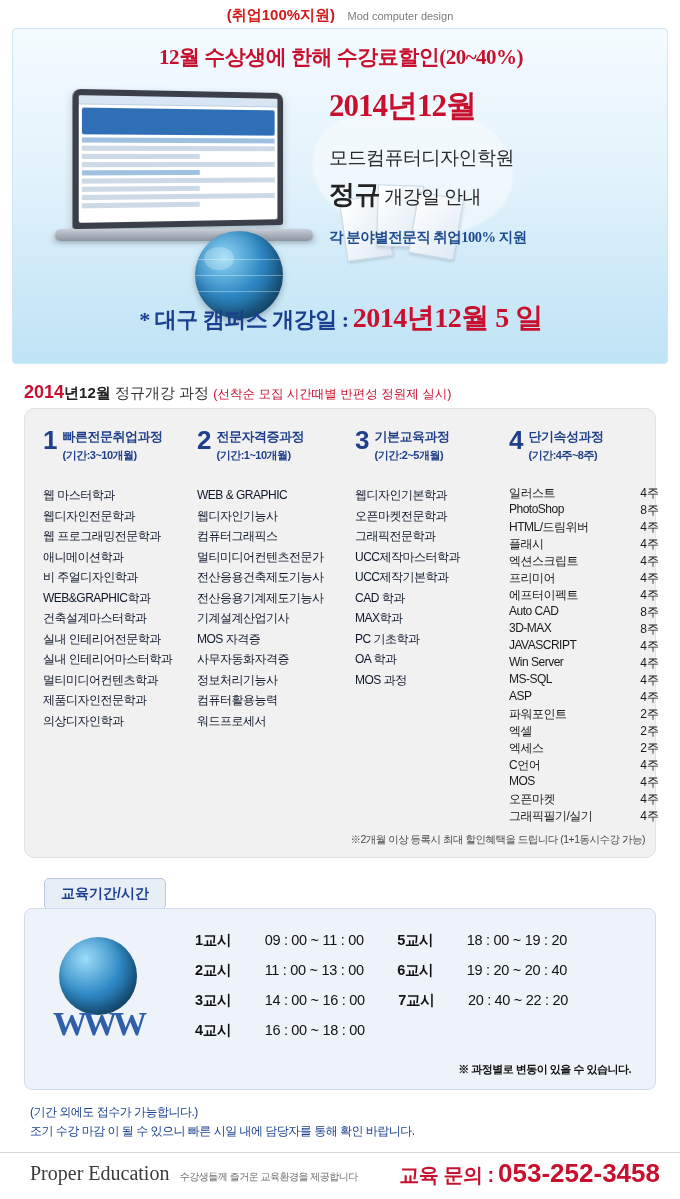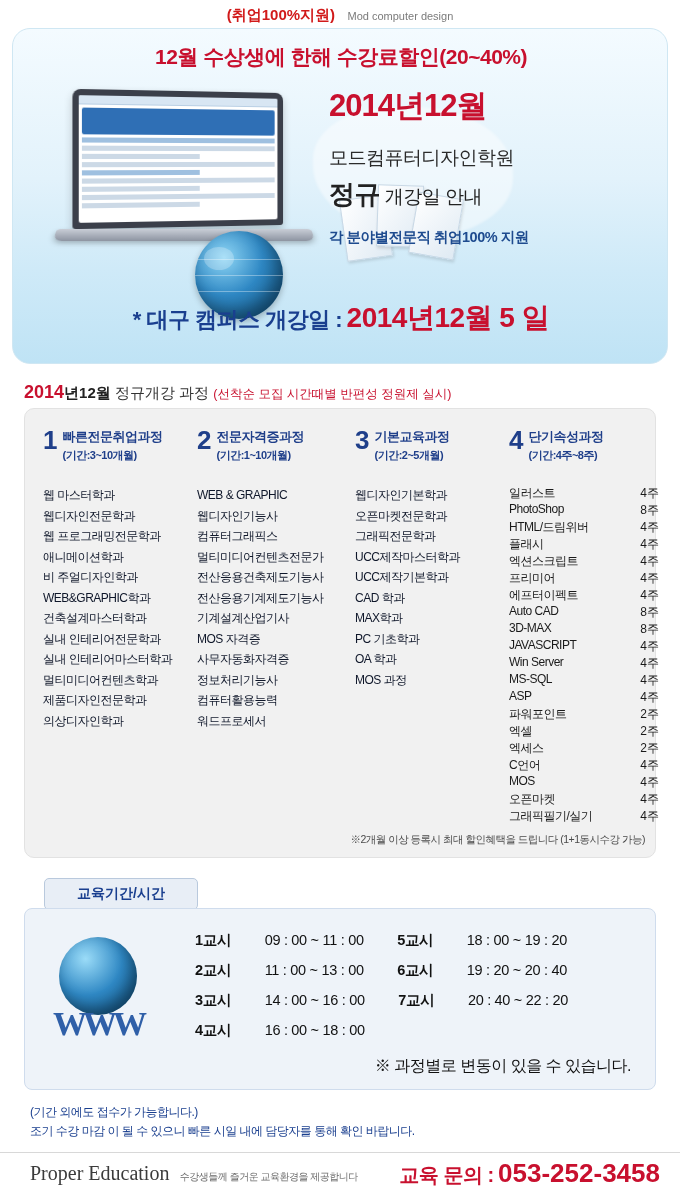--- a/index.html
+++ b/index.html
@@ -25,24 +25,25 @@
     color: #d11a1a; font-weight: bold; font-size: 15px;
   }
   .topline .mod {
     color: #7b7b7b; font-size: 11px; margin-left: 8px;
   }
 
   
   .hero {
     position: absolute; top: 28px; left: 12px;
     width: 656px; height: 336px;
-    border-radius: 18px;
+    border-radius: 4px;
     background: linear-gradient(to bottom, #f4fbff 0%, #e2f2fb 45%, #cfeaf8 72%, #bfe3f5 100%);
     border: 1px solid #cfe7f3;
     overflow: hidden;
+    font-family: Liberation Serif, serif;
   }
   .hero-title {
     position: absolute; top: 14px; left: 0; width: 656px;
     text-align: center;
     color: #c8102e; font-weight: bold; font-size: 21px;
     letter-spacing: -0.5px;
   }
 
   
   .laptop-wrap {
@@ -180,21 +181,21 @@
   .dur-row .nm { font-size: 12px; color: #1a1a1a; letter-spacing: -0.5px; }
   .dur-row .wk { font-size: 12px; color: #1a1a1a; }
   .note {
     position: absolute; right: 10px; bottom: 10px;
     font-size: 10.5px; color: #4a4a4a; letter-spacing: -0.5px;
   }
 
   
   .sched-tab {
     position: absolute; top: 878px; left: 44px;
-    padding: 6px 32px;
+    padding: 6px 16px;
     background: #e8eef6; border: 1px solid #b9c9dd;
     border-radius: 5px;
     color: #1a3f8f; font-weight: bold; font-size: 14px;
   }
   .sched {
     position: absolute; top: 908px; left: 24px;
     width: 632px; height: 182px;
     background: #eef3f9; border: 1px solid #cfdced;
     border-radius: 8px;
   }
@@ -208,21 +209,21 @@
     position: absolute; left: 28px; top: 96px;
     color: #2f5fa8; font-weight: bold; font-size: 34px; letter-spacing: -4px;
     font-family: "Liberation Serif", serif;
   }
   .sched-rows { position: absolute; left: 170px; top: 22px; }
   .srow { font-size: 14.5px; color: #111; margin-bottom: 11px; letter-spacing: -0.3px; }
   .srow .lbl { font-weight: bold; }
   .srow .gap { display: inline-block; width: 26px; }
   .sched-foot {
     position: absolute; right: 24px; bottom: 12px;
-    font-size: 16px; color: #111; font-weight: normal; letter-spacing: -0.5px;
+    font-size: 11px; color: #111; font-weight: bold; letter-spacing: -0.5px;
   }
 
   
   .notes {
     position: absolute; top: 1103px; left: 30px; width: 620px;
   }
   .notes div { color: #1a3f8f; font-size: 12px; line-height: 19px; letter-spacing: -0.5px; }
 
   .footer-rule {
     position: absolute; top: 1152px; left: 0; width: 680px; height: 1px; background: #d8d8d8;

